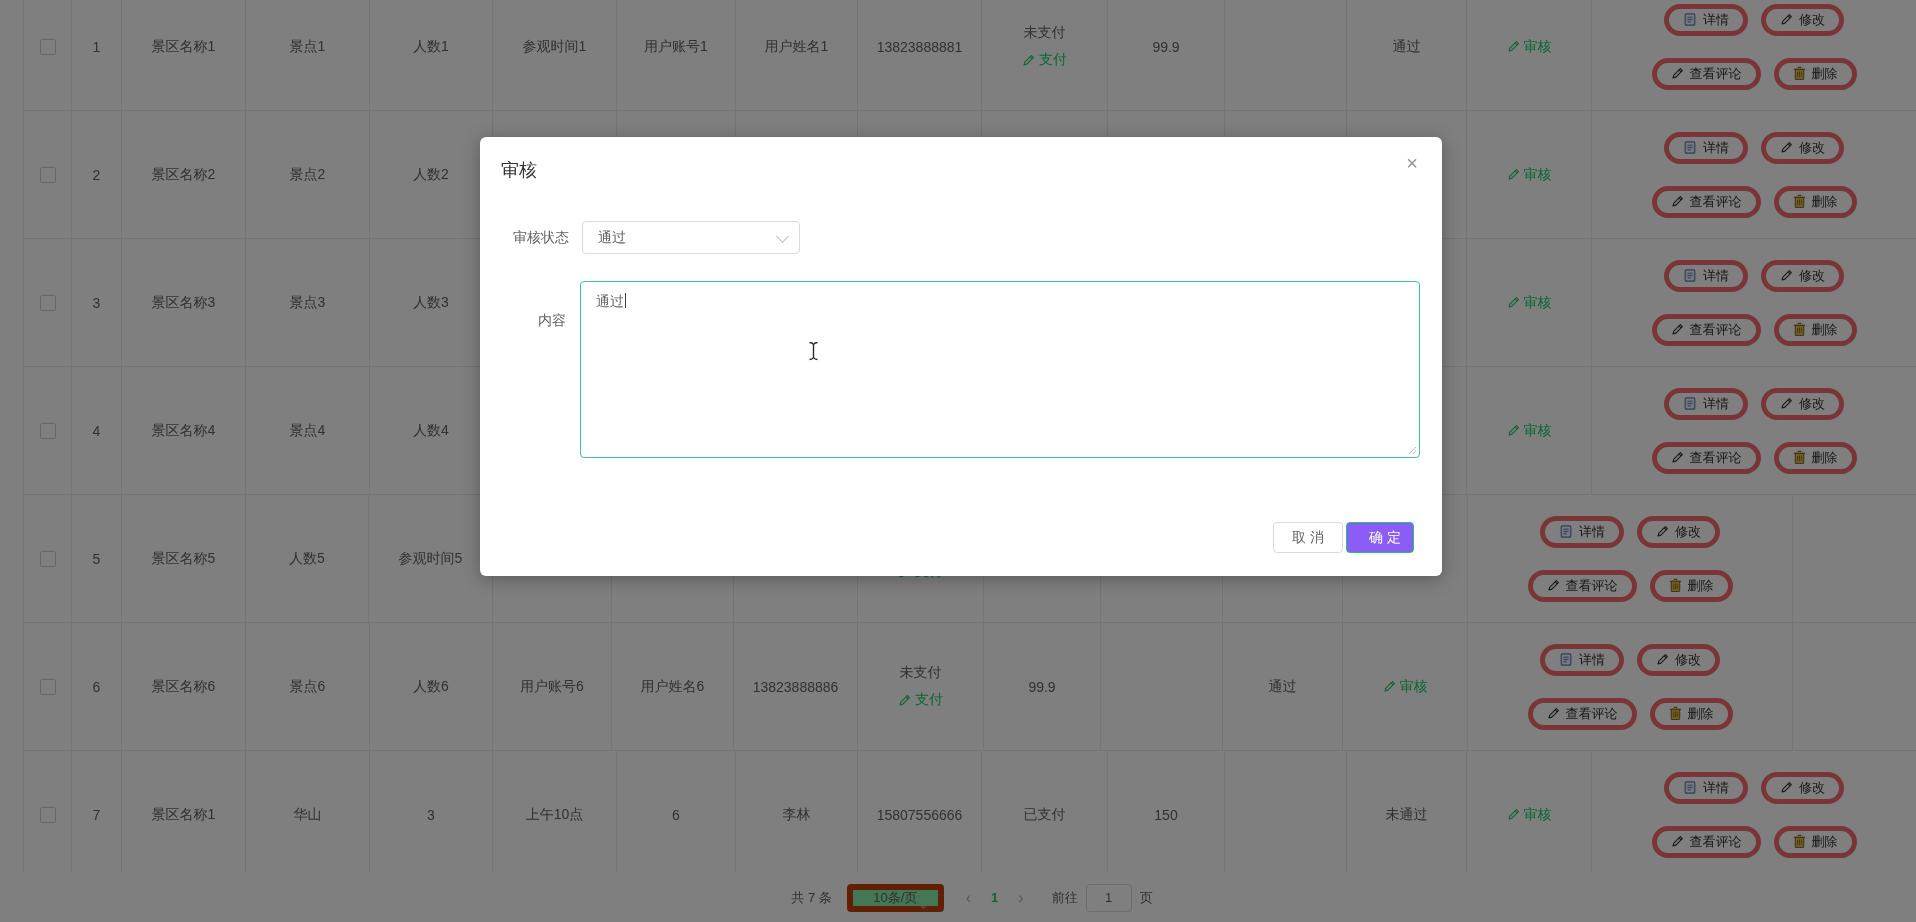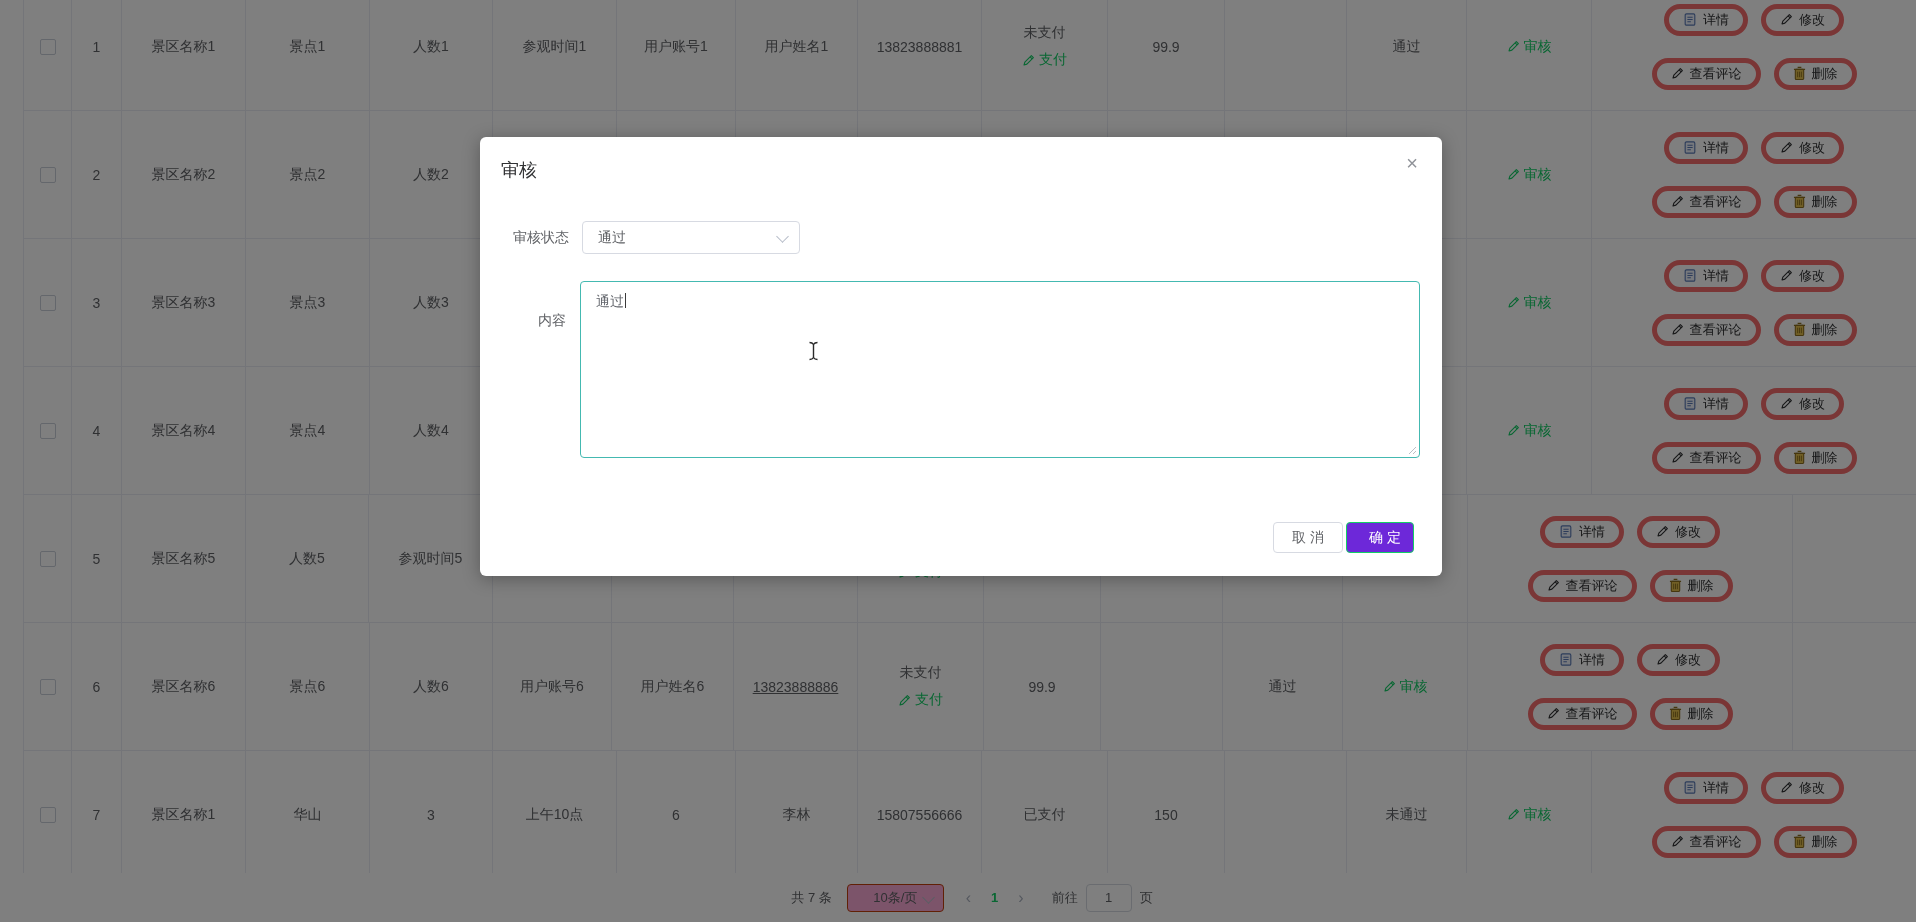--- a/index.html
+++ b/index.html
@@ -14,22 +14,22 @@
   .glink{display:inline-flex;align-items:center;gap:4px;color:#13ce66;font-size:14px;cursor:pointer;text-decoration:none;}
   .paytop{margin-bottom:9px;}
   .btnrow{display:flex;justify-content:center;gap:13px;margin:11px 0;}
   .pill{box-sizing:border-box;display:inline-flex;align-items:center;gap:6px;height:32px;padding:0 14px;
         background:#fff;border:5px solid #f56c6c;border-radius:16px;font-size:13px;color:#303133;
         font-family:inherit;cursor:pointer;white-space:nowrap;}
   .pill svg{flex:0 0 auto;}
   
   .pagebar{position:absolute;left:0;right:0;bottom:0;height:49px;background:#fff;display:flex;
            align-items:center;justify-content:center;font-size:13px;color:#606266;padding-left:28px;}
-  .psel{box-sizing:border-box;position:relative;width:97px;height:28px;border:1px solid #c2410c;border-radius:4px;
-        background:#f9a8d4;display:flex;align-items:center;justify-content:center;margin:0 18px 0 15px;cursor:pointer;}
+  .psel{box-sizing:border-box;position:relative;width:97px;height:28px;border:6px solid #c2410c;border-radius:4px;
+        background:#86efac;display:flex;align-items:center;justify-content:center;margin:0 18px 0 15px;cursor:pointer;}
   .chev{width:8px;height:8px;border-right:1.5px solid #b6bcc8;border-bottom:1.5px solid #b6bcc8;
         transform:rotate(45deg);margin-top:-4px;}
   .psel .chev{position:absolute;right:10px;top:12px;}
   .parrow{font-size:16px;color:#aab1bf;padding:0 4px;cursor:pointer;background:none;border:none;line-height:1;}
   .pcur{color:#13ce66;font-weight:bold;margin:0 16px;cursor:pointer;}
   .goto{margin-left:24px;}
   .pinput{box-sizing:border-box;width:46px;height:28px;margin:0 8px;border:1px solid #d4d8e0;border-radius:4px;
           text-align:center;font-size:13px;color:#606266;font-family:inherit;background:#fff;}
   
   .overlay{position:absolute;inset:0;background:rgba(0,0,0,0.5);z-index:10;}
@@ -44,21 +44,21 @@
   .sel-val{padding-left:15px;font-size:14px;color:#606266;}
   .sel .chev{position:absolute;right:12px;top:14px;}
   .txtarea{box-sizing:border-box;position:absolute;left:100px;top:144px;width:840px;height:177px;
            border:1px solid #44b9b1;border-radius:4px;background:#fff;padding:9px 15px;font-size:14px;
            line-height:20px;color:#63666c;cursor:text;}
   .caret{display:inline-block;width:1px;height:15px;background:#3a3a3a;vertical-align:-2px;margin-left:1px;}
   .rsz{position:absolute;right:2px;bottom:2px;}
   .btn{box-sizing:border-box;position:absolute;top:385px;height:31px;border-radius:4px;font-size:14px;
        font-family:inherit;cursor:pointer;}
   .btn-cancel{left:793px;width:70px;background:#fff;border:1px solid #d7dae2;color:#606266;}
-  .btn-ok{left:866px;width:68px;background:#6d28d9;border:1px solid #13ce66;color:#fff;padding-left:16px;}
+  .btn-ok{left:866px;width:68px;background:#8b5cf6;border:1px solid #13ce66;color:#fff;padding-left:16px;}
   .cursor{position:absolute;left:807px;top:341px;z-index:30;pointer-events:none;}
 </style>
 </head>
 <body>
 
 <div class="page">
 
   <div class="table-wrap">
       <div class="trow">
         <div class="tcell" style="width: 48px;">
@@ -392,21 +392,21 @@
       <div class="trow">
         <div class="tcell" style="width: 48px;">
           <span class="cb"></span>
         </div>
         <div class="tcell" style="width: 50px;">6</div>
         <div class="tcell" style="width: 124px;">景区名称6</div>
         <div class="tcell" style="width: 124px;">景点6</div>
         <div class="tcell" style="width: 123px;">人数6</div>
         <div class="tcell" style="width: 119px;">用户账号6</div>
         <div class="tcell" style="width: 122px;">用户姓名6</div>
-        <div class="tcell" style="width: 124px; text-decoration: underline;">13823888886</div>
+        <div class="tcell" style="width: 124px;">13823888886</div>
         <div class="tcell" style="width: 126px;">
           <div class="paytop">未支付</div>
            <a class="glink">
             <svg width="13" height="13" viewBox="0 0 16 16">
               <path d="M11.5 2 L14 4.5 L6 12.5 L2.5 13.5 L3.5 10 Z M10 3.5 L12.5 6" fill="none" stroke="#13ce66" stroke-width="1.4" stroke-linejoin="round"></path>
             </svg>
             <span>支付</span>
           </a>
         </div>
         <div class="tcell" style="width: 117px;">99.9</div>

